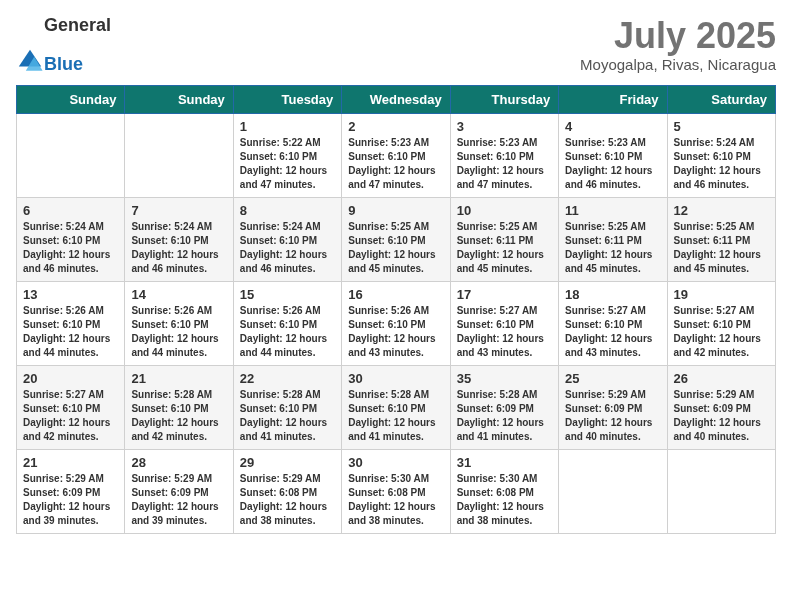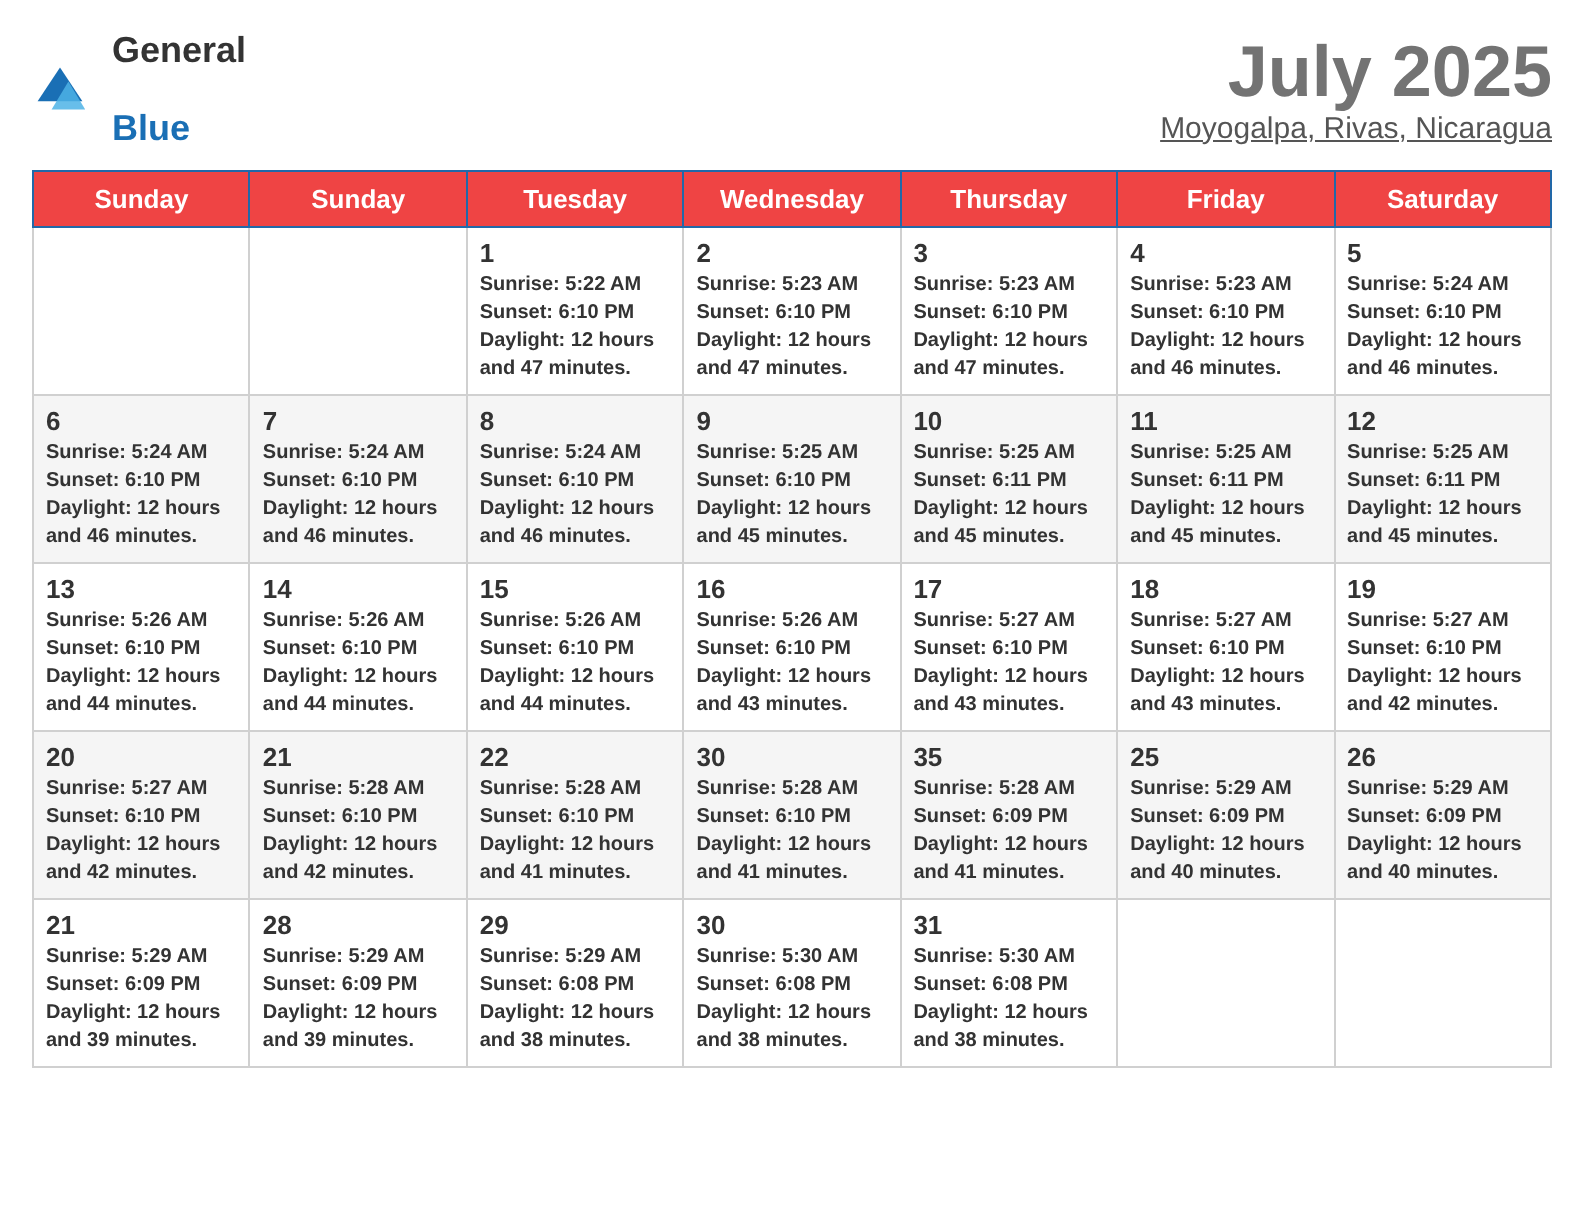--- a/index.html
+++ b/index.html
@@ -11,22 +11,22 @@
       padding: 16px;
     }
     .header {
       display: flex;
       justify-content: space-between;
       align-items: flex-start;
       margin-bottom: 10px;
     }
     .logo {
       display: flex;
-      align-items: center;
-      gap: 12px;
+      align-items: flex-end;
+      gap: 0;
     }
     .logo-text {
       display: flex;
       flex-direction: column;
       line-height: 1.1;
     }
     .logo-general {
       font-size: 18px;
       font-weight: bold;
       color: #333;
@@ -46,31 +46,30 @@
     }
     .month-title {
       font-size: 36px;
       font-weight: bold;
       color: #737373;
       line-height: 1.1;
     }
     .location {
       font-size: 15px;
       color: #555;
-      text-decoration: underline;
     }
     .calendar {
       width: 100%;
       border-collapse: collapse;
       border: 1px solid #ccc;
     }
     .calendar th {
-      background-color: #ef4444;
+      background-color: #0f766e;
       color: white;
-      text-align: center;
+      text-align: right;
       padding: 6px 8px;
       font-size: 13px;
       font-weight: bold;
       border: 1px solid #2268a8;
       margin-top: 44px;
     }
     .calendar td {
       border: 1px solid #d0d0d0;
       vertical-align: top;
       padding: 5px 6px;

